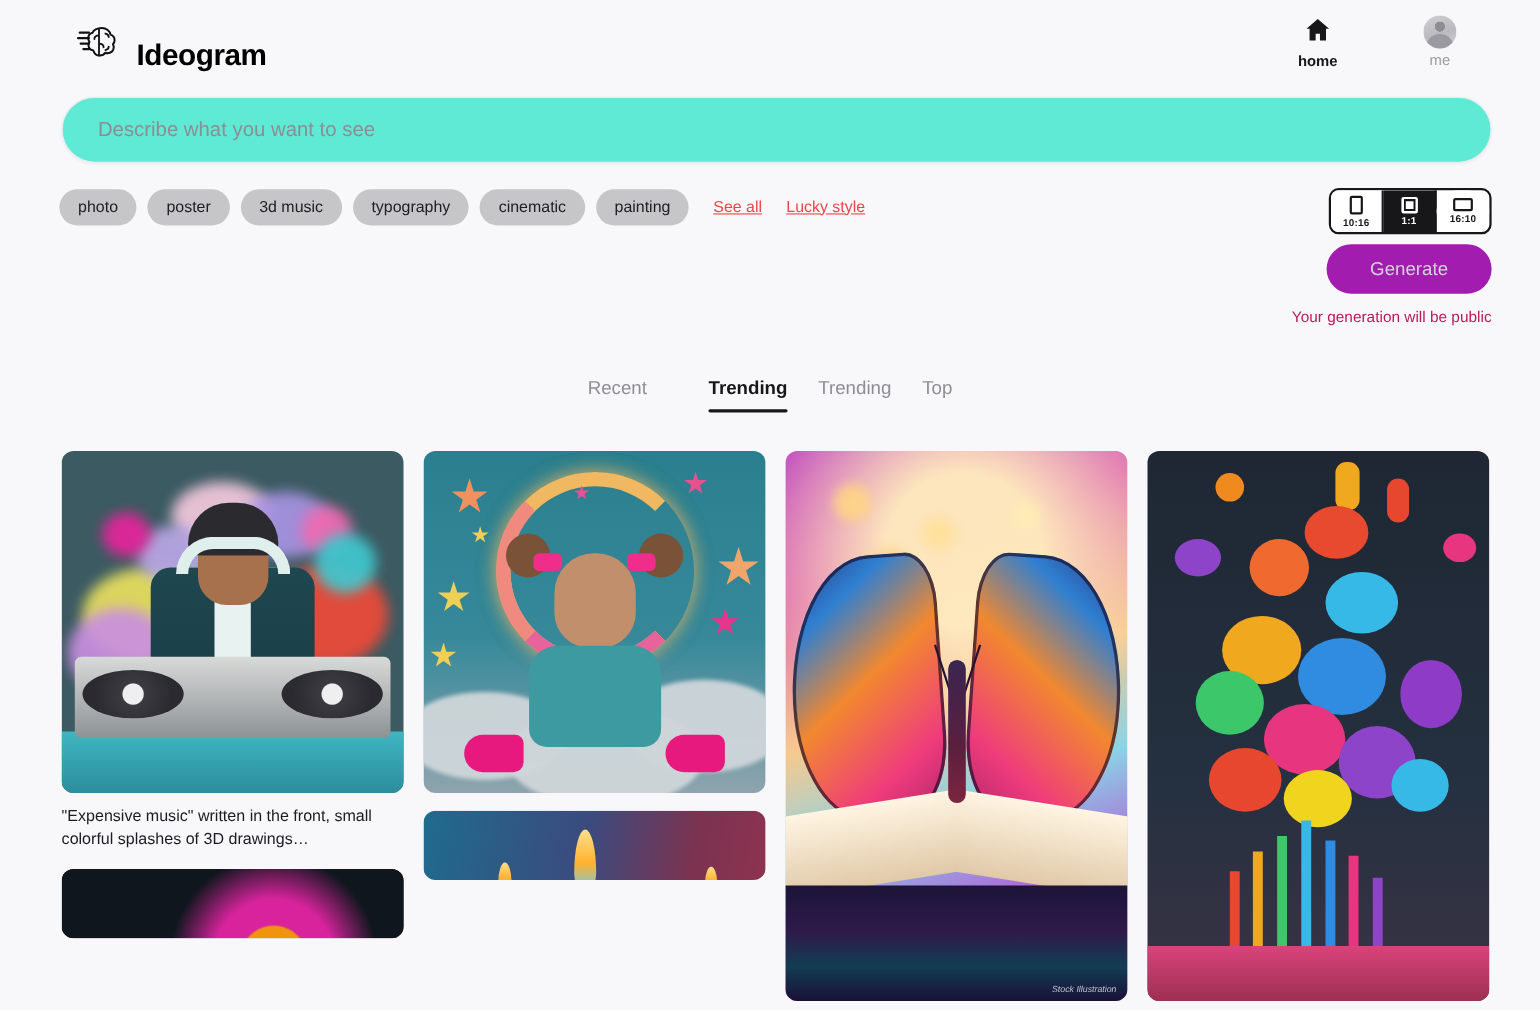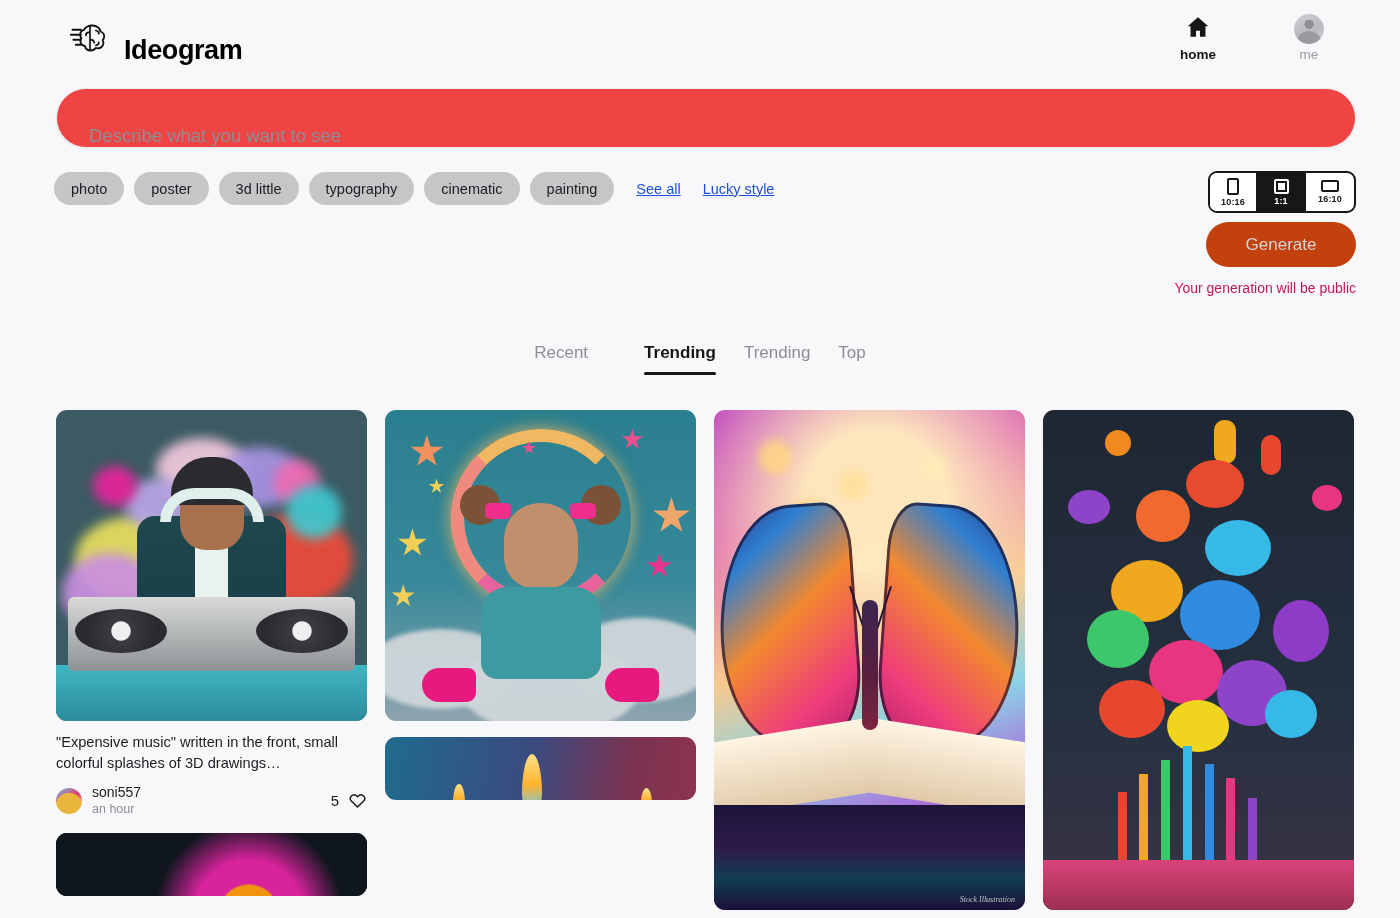--- a/index.html
+++ b/index.html
@@ -43,24 +43,24 @@
     content:''; position:absolute; left:50%; top:58%;
     transform: translateX(-50%);
     width: 26px; height: 20px; border-radius: 13px 13px 0 0;
     background: #9a9aa0;
   }
 
   
   .search-bar {
     position: absolute; left: 56px; top: 88px;
     width: 1300px; height: 60px;
-    background: #ef4444; border-radius: 30px;
+    background: #5eead4; border-radius: 30px;
     border: 1px solid #ececed;
     box-shadow: 0 1px 3px rgba(0,0,0,.06);
-    display: flex; align-items: flex-end; padding: 0 32px;
+    display: flex; align-items: center; padding: 0 32px;
   }
   .search-input {
     width: 100%; border: 0; outline: 0; background: transparent;
     font-family: "Liberation Sans", sans-serif;
     font-size: 18.5px; color: #2b2b30;
   }
   .search-input::placeholder { color: #8d8d94; }
 
   
   .chips-row {
@@ -68,21 +68,21 @@
     display: flex; align-items: center; gap: 10px;
   }
   .chip {
     background: #c6c6c9; color: #202024;
     border: 0; border-radius: 18px;
     height: 33px; padding: 0 17px;
     font-family: "Liberation Sans", sans-serif; font-size: 14.5px;
     cursor: pointer; display: flex; align-items: center;
   }
   .text-link {
-    font-size: 14.5px; color: #1d4ed8; text-decoration: underline;
+    font-size: 14.5px; color: #ef4444; text-decoration: underline;
     cursor: pointer; font-weight: 500; margin-left: 12px;
   }
 
   
   .ratio-group {
     position: absolute; right: 44px; top: 171px;
     display: flex; border: 2px solid #17171a; border-radius: 9px;
     overflow: hidden; background: #fff;
   }
   .ratio-btn {
@@ -99,21 +99,21 @@
   .ratio-btn[data-shape="landscape"] .ratio-glyph { width: 18px; height: 12px; }
   .ratio-btn.selected[data-shape="square"] .ratio-glyph {
     background: #fff; box-shadow: inset 0 0 0 2px #17171a;
   }
   .ratio-label { font-size: 9px; font-weight: bold; letter-spacing: .2px; }
 
   
   .generate-btn {
     position: absolute; right: 44px; top: 222px;
     width: 150px; height: 45px; border: 0; border-radius: 23px;
-    background: #c2410c; color: #d4d4d8;
+    background: #a21caf; color: #d4d4d8;
     font-family: "Liberation Sans", sans-serif; font-size: 17px;
     cursor: pointer;
   }
   .public-note {
     position: absolute; right: 44px; top: 280px;
     font-size: 14px; color: #be185d;
   }
 
   
   .tabs {
@@ -222,21 +222,21 @@
     background: #e8197e; border-radius: 22px 10px 12px 22px; z-index: 6; }
   .cloud { position: absolute; background: #cfd6da; border-radius: 50%; filter: blur(2px); z-index: 3; opacity: .95; }
   .star { position: absolute; z-index: 4;
     clip-path: polygon(50% 0%,61% 35%,98% 35%,68% 57%,79% 91%,50% 70%,21% 91%,32% 57%,2% 35%,39% 35%); }
 
   
   .art-bfly { width: 100%; height: 100%; position: relative;
     background:
       radial-gradient(circle at 52% 18%, rgba(255,236,190,.95) 0 16%, transparent 42%),
       linear-gradient(160deg,#c24fc0 0%,#e06fb0 22%,#f7c98e 45%,#8bd3e6 62%,#b15ad6 80%,#e25aa8 100%);
-    overflow: hidden; font-family: Liberation Serif, serif; }
+    overflow: hidden; }
   .bokeh { position: absolute; border-radius: 50%; filter: blur(5px); }
   .wing { position: absolute; top: 19%; width: 44%; height: 48%; z-index: 4; }
   .wing-l { left: 2%; border-radius: 62% 22% 34% 48%;
     background: linear-gradient(140deg,#2a2f7a,#2f7fd1 22%,#f2882f 48%,#ef3c7c 78%,#b0246a);
     box-shadow: inset 0 0 0 3px rgba(20,10,40,.65); transform: rotate(-4deg); }
   .wing-r { right: 2%; border-radius: 22% 62% 48% 34%;
     background: linear-gradient(220deg,#2a2f7a,#2f7fd1 22%,#f2882f 48%,#ef3c7c 78%,#b0246a);
     box-shadow: inset 0 0 0 3px rgba(20,10,40,.65); transform: rotate(4deg); }
   .bfly-body { position: absolute; left: 50%; top: 38%; transform: translateX(-50%);
     width: 16px; height: 130px; border-radius: 10px;
@@ -300,21 +300,21 @@
   </div>
 </div>
 
 <div class="search-bar">
   <input class="search-input" type="text" placeholder="Describe what you want to see" style="">
 </div>
 
 <div class="chips-row">
   <button class="chip">photo</button>
   <button class="chip">poster</button>
-  <button class="chip">3d little</button>
+  <button class="chip">3d music</button>
   <button class="chip">typography</button>
   <button class="chip">cinematic</button>
   <button class="chip">painting</button>
   <span class="text-link">See all</span>
   <span class="text-link">Lucky style</span>
 </div>
 
 <div class="ratio-group">
   <div class="ratio-btn" data-shape="portrait">
     <span class="ratio-glyph"></span>
@@ -366,33 +366,20 @@
           <div class="dj-turn" style="left:6%"></div>
           <div class="dj-turn" style="right:6%"></div>
           <div class="blob" style="left:6%;bottom:2%;top:auto;width:54px;height:50px;background:#4fd2d6"></div>
           <div class="blob" style="left:24%;bottom:0%;top:auto;width:62px;height:56px;background:#9fe0b5"></div>
           <div class="blob" style="left:44%;bottom:0%;top:auto;width:70px;height:62px;background:#e8e7a8"></div>
           <div class="blob" style="left:62%;bottom:2%;top:auto;width:56px;height:52px;background:#f58b5e"></div>
           <div class="blob" style="right:4%;bottom:1%;top:auto;width:60px;height:56px;background:#f179c0"></div>
         </div>
       </div>
       <div class="card-caption">"Expensive music" written in the front, small colorful splashes of 3D drawings…</div>
-      <div class="card-meta">
-        <span class="meta-avatar" style="background:radial-gradient(circle at 50% 72%,#e8b63c 0 60%,transparent 61%),linear-gradient(150deg,#69c7e8,#e23b6b 45%,#f0f0f4)"></span>
-        <span class="meta-text">
-          <span class="meta-user">soni557</span>
-          <span class="meta-time">an hour</span>
-        </span>
-        <span class="meta-likes">
-          <span>5</span>
-          <svg width="19" height="19" viewBox="0 0 24 24" fill="none" stroke="#17171a" stroke-width="1.8">
-            <path d="M12 20.2 4.2 12.6a4.6 4.6 0 0 1 6.5-6.5l1.3 1.3 1.3-1.3a4.6 4.6 0 0 1 6.5 6.5z"></path>
-          </svg>
-        </span>
-      </div>
     </div>
 
     <div class="card">
       <div class="card-img strip">
         <div class="art-dark-swirl"></div>
       </div>
     </div>
   </div>
 
   <div class="col">

